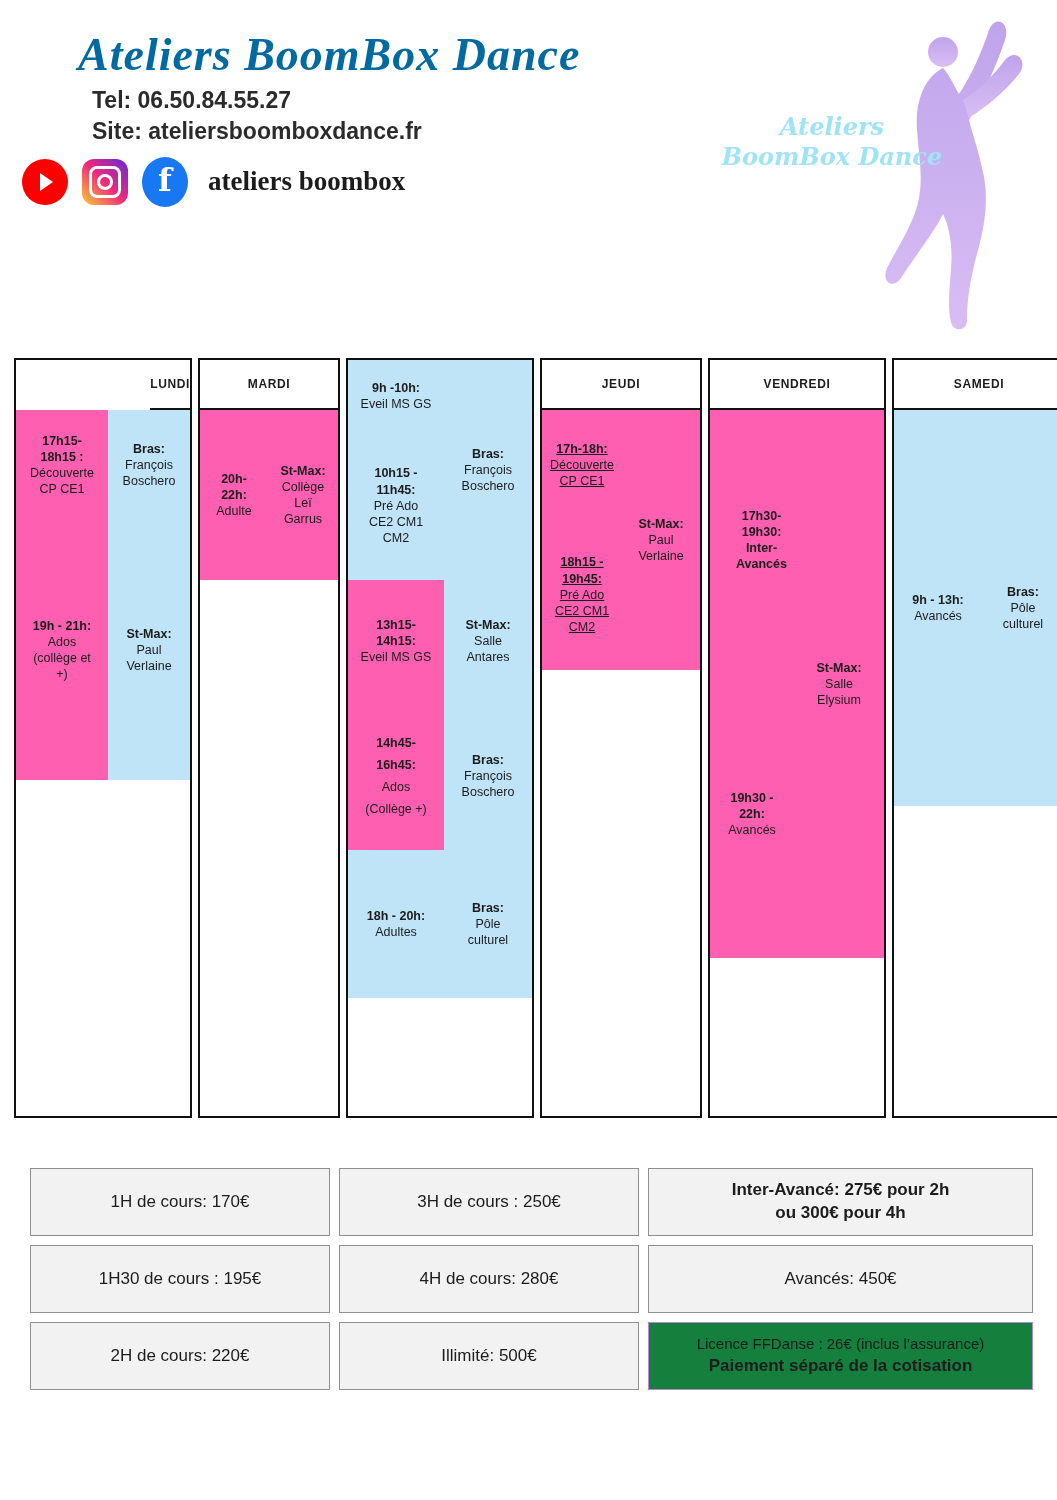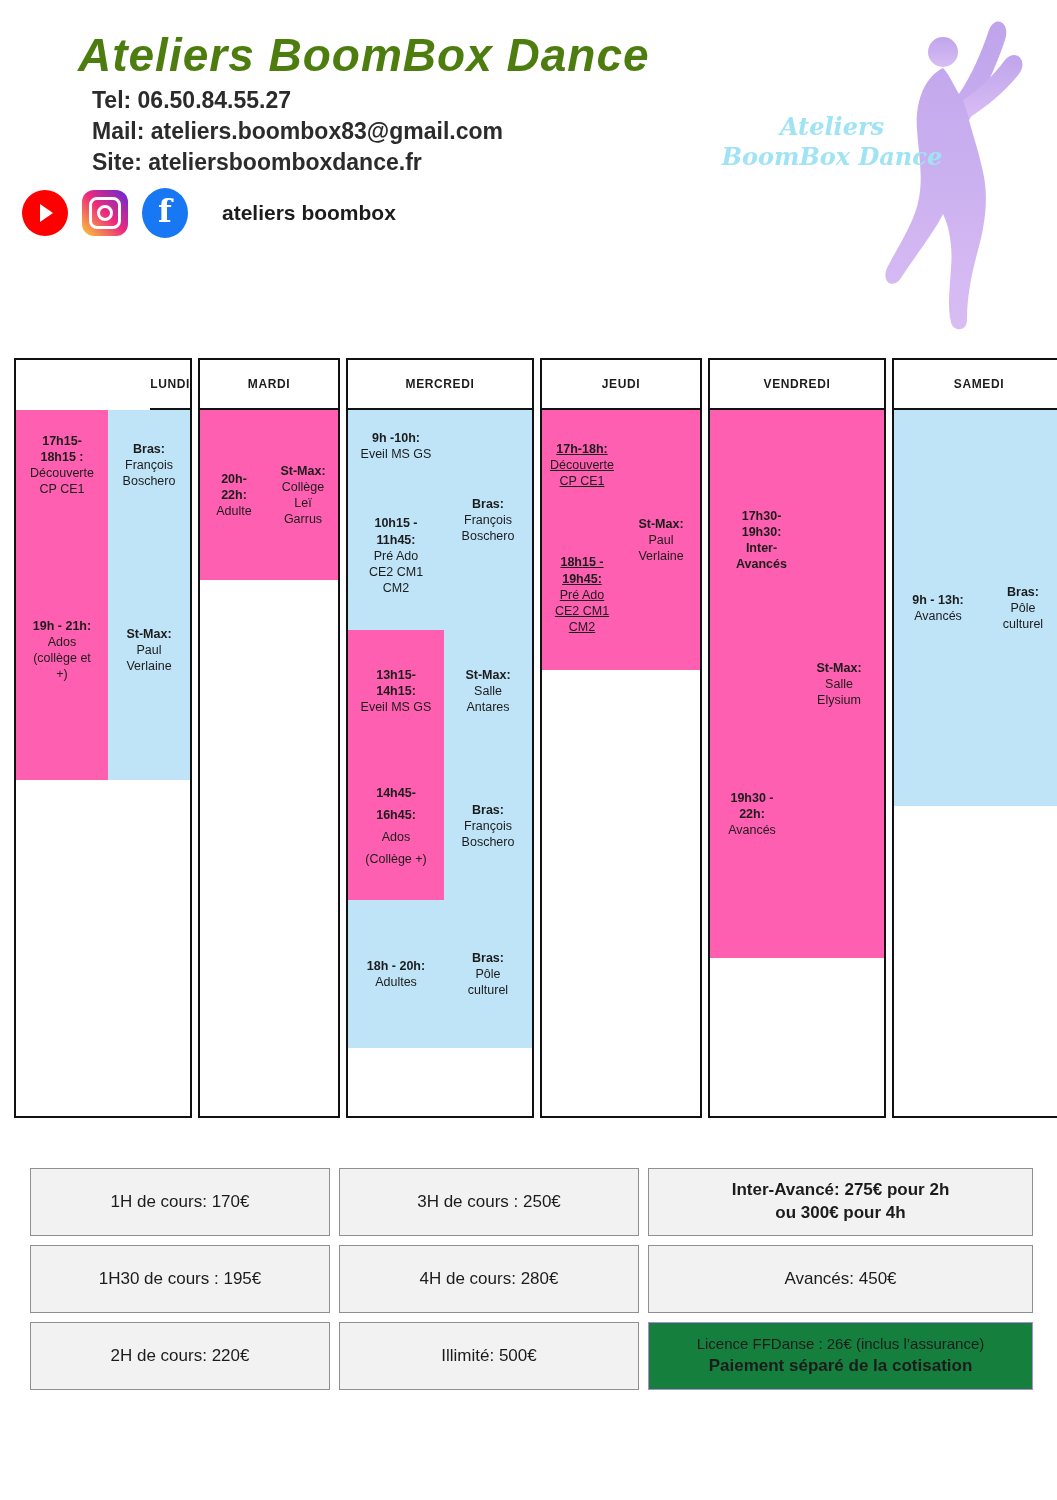--- a/index.html
+++ b/index.html
@@ -15,25 +15,25 @@
     color: #1c1c1c;
     overflow: hidden;
   }
 
   
   #header {
     position: relative;
     padding: 18px 0 0 0;
   }
   #brand-title {
-    font-family: Liberation Sans, sans-serif;
+    font-family: Liberation Serif, serif;
     font-style: italic;
     font-weight: bold;
     font-size: 46px;
-    color: #4d7c0f;
+    color: #0369a1;
     letter-spacing: 1px;
     margin: 12px 0 4px 78px;
     line-height: 1.1;
   }
   .contact-line {
     font-size: 23px;
     font-weight: bold;
     color: #2b2b2b;
     text-align: left;
     line-height: 1.35;
@@ -93,23 +93,24 @@
   }
   #fb-ic {
     background: #1877f2;
     border-radius: 50%;
     font-family: "DejaVu Serif", serif;
     font-size: 32px;
     line-height: 1;
     padding-bottom: 4px;
   }
   #social-handle {
-    font-size: 21px;
-    font-weight: bold;
-    margin-left: 20px;
+    font-size: 27px;
+    font-weight: bold;
+    margin-left: 6px;
+    font-family: Liberation Serif, serif;
   }
 
   
   #logo-art {
     position: absolute;
     right: 10px;
     top: 0;
     width: 300px;
     height: 350px;
   }
@@ -218,21 +219,20 @@
   .small-note { font-size: 15px; }
 </style>
 </head>
 <body>
 
 <div id="header">
   <div id="brand-title">Ateliers BoomBox Dance</div>
 
   <div id="contact-block">
     <div class="contact-line">Tel: 06.50.84.55.27</div>
-    <div class="contact-line">Mail: ateliers.boombox83@gmail.com</div>
     <div class="contact-line">Site: ateliersboomboxdance.fr</div>
   </div>
 
   <div id="socials">
     <div id="yt-ic" class="social-ic"></div>
     <div id="ig-ic" class="social-ic">
         <div id="ig-inner"></div>
       </div>
     <div id="fb-ic" class="social-ic">f</div>
     <div id="social-handle">ateliers boombox</div>
@@ -314,21 +314,20 @@
             <span class="ln bold">St-Max:</span>
             <span class="ln">Collège</span>
             <span class="ln">Leï</span>
             <span class="ln">Garrus</span>
           </div>
           <div class="cell empty" style="height: 536px;"></div>
         </div>
       </div>
     </div>
     <div class="day-col" style="width: 188px;">
-      <div class="day-head">MERCREDI</div>
       <div class="day-body">
         <div class="sub" style="width: 96px;">
           <div class="cell blue" style="height: 72px;">
             <span class="ln bold">9h -10h:</span>
             <span class="ln">Eveil MS GS</span>
           </div>
           <div class="cell blue" style="height: 148px;">
             <span class="ln bold">10h15 -</span>
             <span class="ln bold">11h45:</span>
             <span class="ln">Pré Ado</span>

